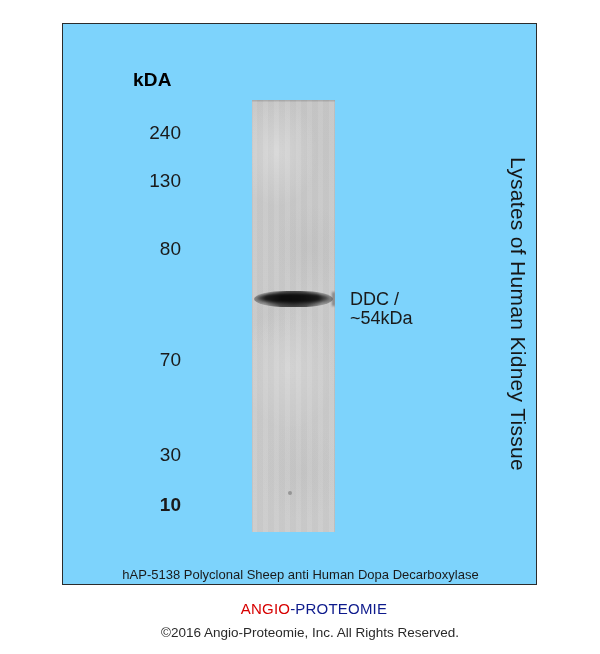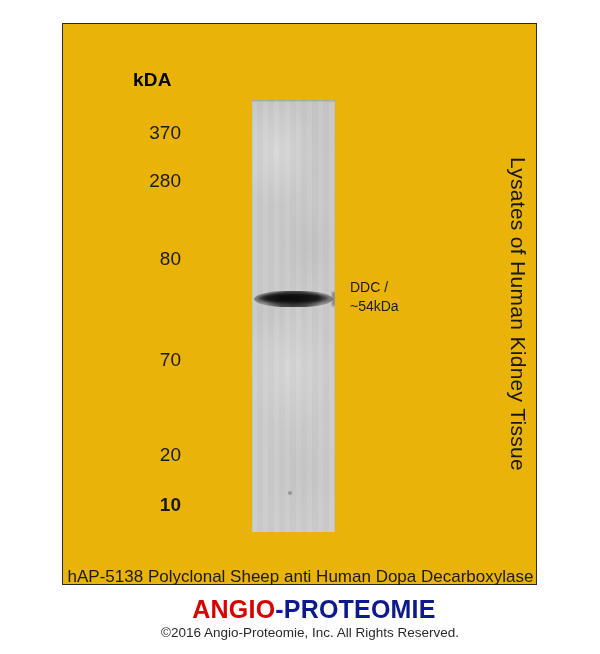--- a/index.html
+++ b/index.html
@@ -16,21 +16,21 @@
     position: relative;
   }
 
   
   #figure-panel {
     position: absolute;
     left: 62px;
     top: 23px;
     width: 475px;
     height: 562px;
-    background: #eab308;
+    background: #7dd3fc;
     border: 1.3px solid #2b2b2b;
     box-sizing: border-box;
   }
 
   
   #kda-heading {
     position: absolute;
     left: 70px;
     top: 45px;
     font-size: 19px;
@@ -147,22 +147,22 @@
     z-index: 4;
     background: rgba(110,110,110,0.55);
     border-radius: 50%;
     filter: blur(0.6px);
   }
 
   
   #band-annotation {
     position: absolute;
     left: 287px;
-    top: 254px;
-    font-size: 14px;
+    top: 266px;
+    font-size: 18px;
     line-height: 19px;
     color: #1a1a1a;
   }
 
   
   #sample-label {
     position: absolute;
     left: 455px;
     top: 290px;
     transform: translate(-50%, -50%) rotate(90deg);
@@ -173,35 +173,35 @@
     letter-spacing: 0.3px;
   }
 
   
   #figure-caption {
     position: absolute;
     left: 0;
     top: 543px;
     width: 475px;
     text-align: center;
-    font-size: 17px;
+    font-size: 13px;
     color: #1a1a1a;
   }
 
   
   #brand-wrap {
     position: absolute;
     left: 0;
     top: 596px;
     width: 600px;
     text-align: center;
   }
   #brand-logo {
-    font-size: 25px;
-    font-weight: bold;
+    font-size: 15px;
+    font-weight: normal;
     letter-spacing: 0.2px;
     line-height: 26px;
     padding-left: 28px;
   }
   #brand-angio { color: #d70000; }
   #brand-proteomie { color: #0d1a8c; }
   #copyright-line {
     margin-top: 2px;
     font-size: 13.5px;
     color: #2a2a2a;
@@ -209,25 +209,25 @@
     margin-left: 20px;
   }
 </style>
 </head>
 <body>
 
 <div id="figure-panel">
 
   <div id="kda-heading">kDA</div>
 
-  <div class="marker-label" style="left:62px; top:98px;">370</div>
-  <div class="marker-label" style="left:62px; top:146px;">280</div>
-  <div class="marker-label" style="left:62px; top:224px;">80</div>
+  <div class="marker-label" style="left:62px; top:98px;">240</div>
+  <div class="marker-label" style="left:62px; top:146px;">130</div>
+  <div class="marker-label" style="left:62px; top:214px;">80</div>
   <div class="marker-label" style="left:62px; top:325px;">70</div>
-  <div class="marker-label" style="left:62px; top:420px;">20</div>
+  <div class="marker-label" style="left:62px; top:420px;">30</div>
   <div class="marker-label" style="left:62px; top:470px;font-weight:bold;">10</div>
 
   <div id="blot-lane">
     <div id="ddc-band"></div>
     <div id="ddc-band-core"></div>
     <div id="band-edge-tick"></div>
     <div id="lane-speck"></div>
   </div>
 
   <div id="band-annotation">

